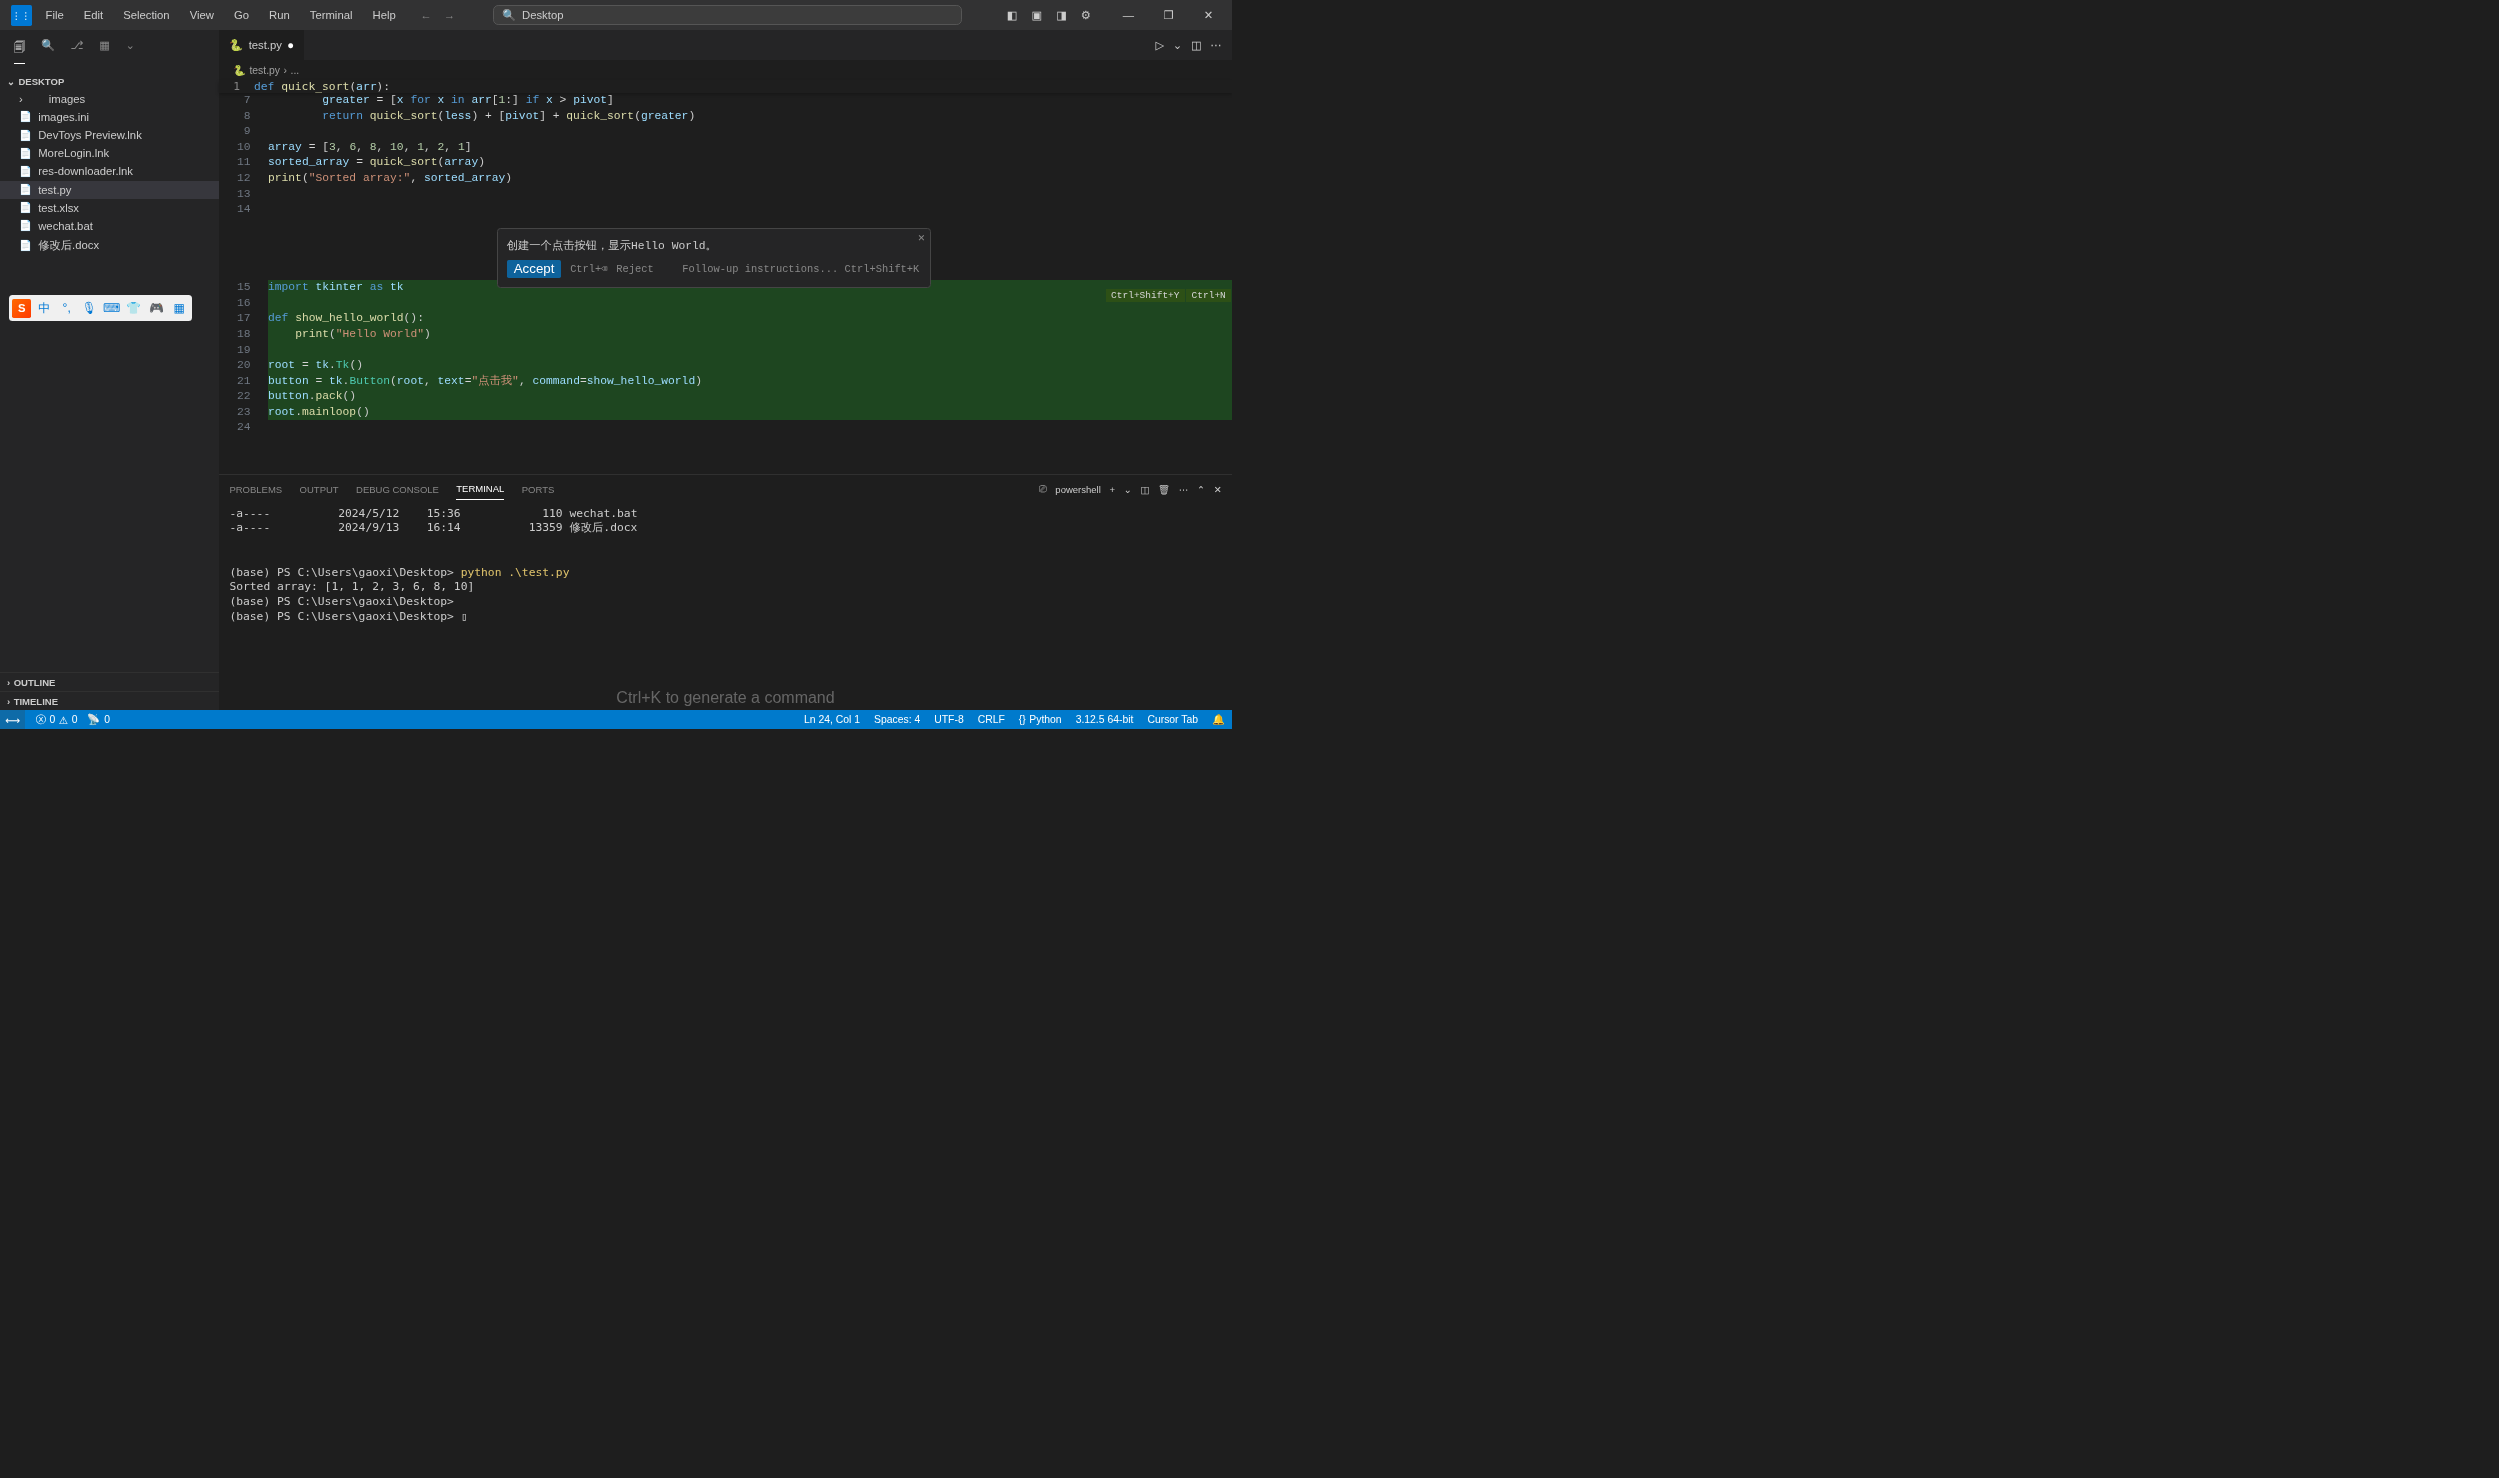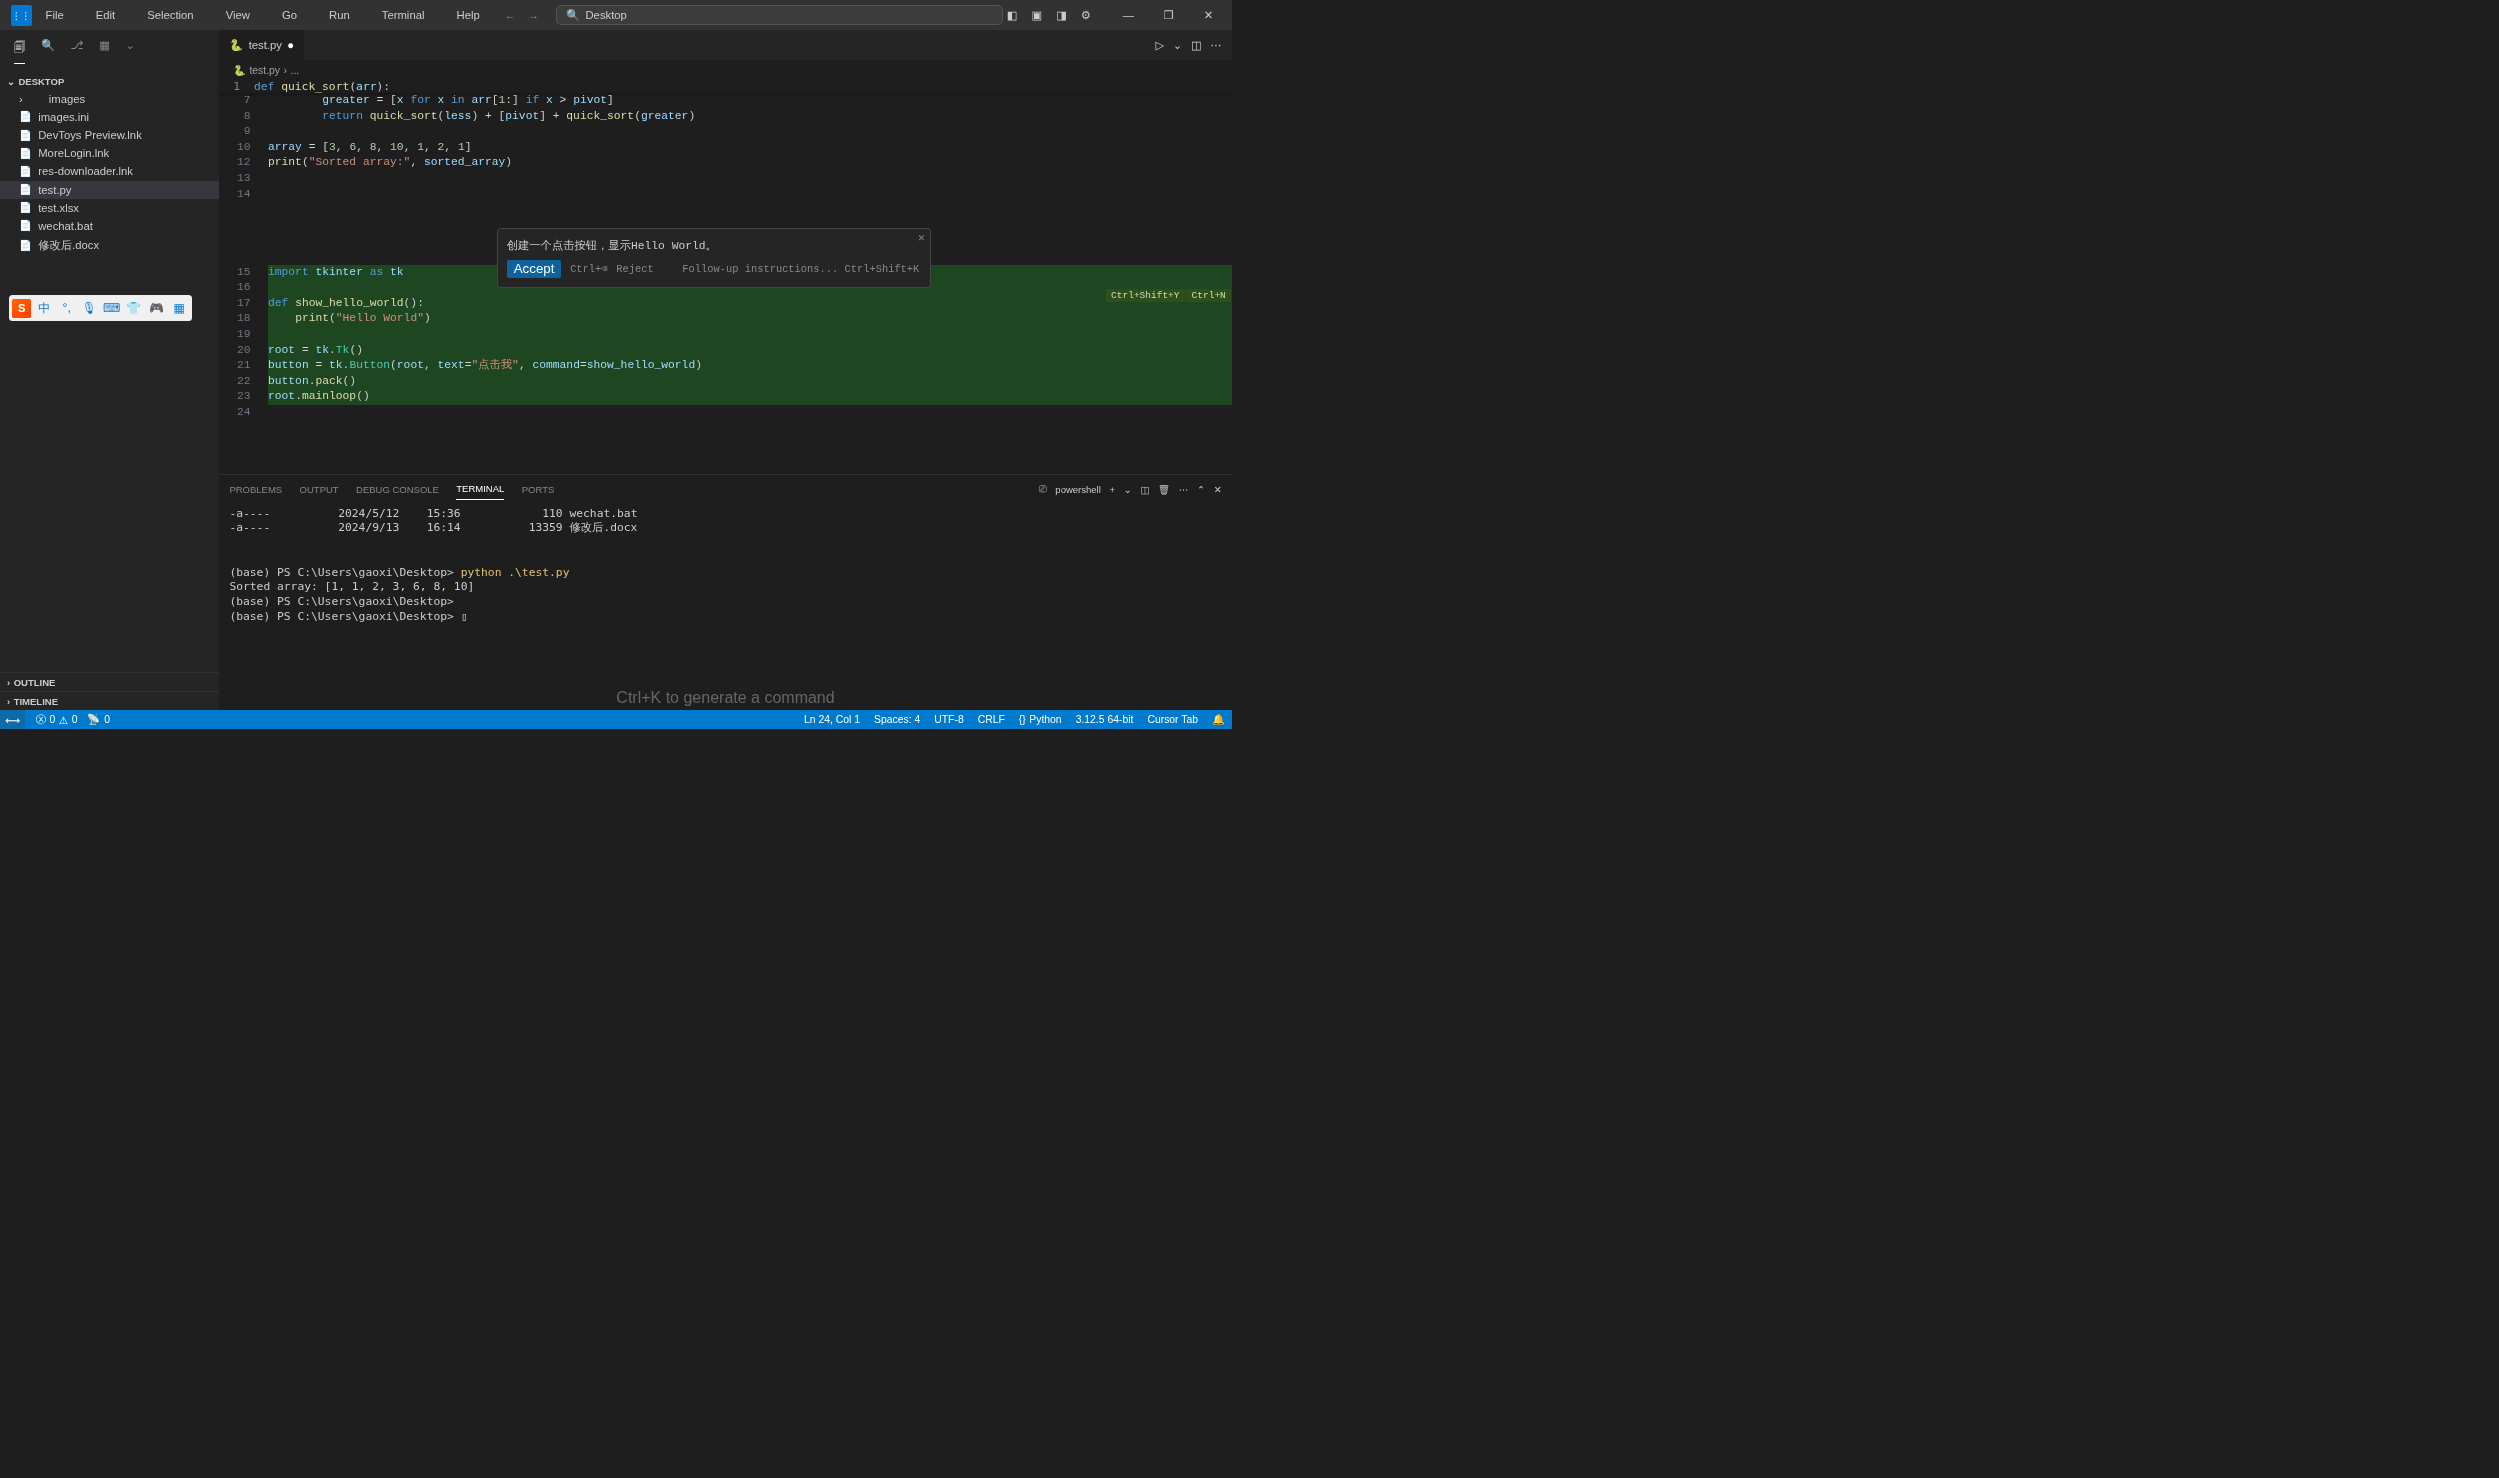--- a/index.html
+++ b/index.html
@@ -26,21 +26,21 @@
   height: 21px;
   background: #0078d4;
   margin: 0 7px;
   border-radius: 1.7px;
   display: flex;
   align-items: center;
   justify-content: center;
   font-size: 9.5px;
   color: white;
 }
-.menu-bar { display: flex; gap: 18px; }
+.menu-bar { display: flex; gap: 6px; }
 .menu-item {
   padding: 3.5px 7px;
   cursor: pointer;
   border-radius: 2.6px;
 }
 .nav-arrows { display: flex; gap: 5.2px; margin: 0 14px; }
 .nav-arrow { padding: 3.5px; color: #888; cursor: pointer; }
 .search-box {
   flex: 1;
   max-width: 469px;
@@ -429,20 +429,24 @@
           <span class="line-num">8</span>
           <span class="line-content">        <span class="kw">return</span> <span class="fn">quick_sort</span>(<span class="var">less</span>) <span class="op">+</span> [<span class="var">pivot</span>] <span class="op">+</span> <span class="fn">quick_sort</span>(<span class="var">greater</span>)</span>
         </div>
         <div class="code-line">
           <span class="line-num">9</span>
           <span class="line-content"></span>
         </div>
         <div class="code-line">
           <span class="line-num">10</span>
           <span class="line-content"><span class="var">array</span> <span class="op">=</span> [<span class="num">3</span>, <span class="num">6</span>, <span class="num">8</span>, <span class="num">10</span>, <span class="num">1</span>, <span class="num">2</span>, <span class="num">1</span>]</span>
+        </div>
+        <div class="code-line">
+          <span class="line-num">11</span>
+          <span class="line-content"><span class="var">sorted_array</span> <span class="op">=</span> <span class="fn">quick_sort</span>(<span class="var">array</span>)</span>
         </div>
         <div class="code-line">
           <span class="line-num">12</span>
           <span class="line-content"><span class="fn">print</span>(<span class="str">"Sorted array:"</span>, <span class="var">sorted_array</span>)</span>
         </div>
         <div class="code-line">
           <span class="line-num">13</span>
           <span class="line-content"></span>
         </div>
         <div class="code-line">

